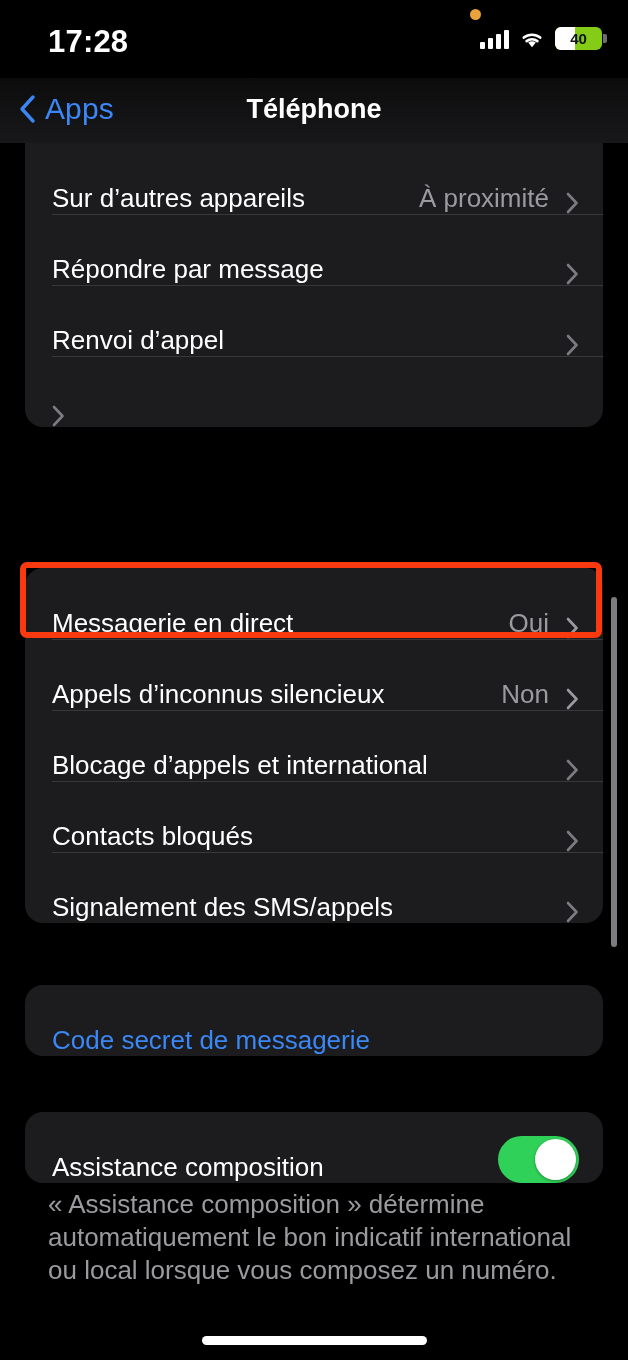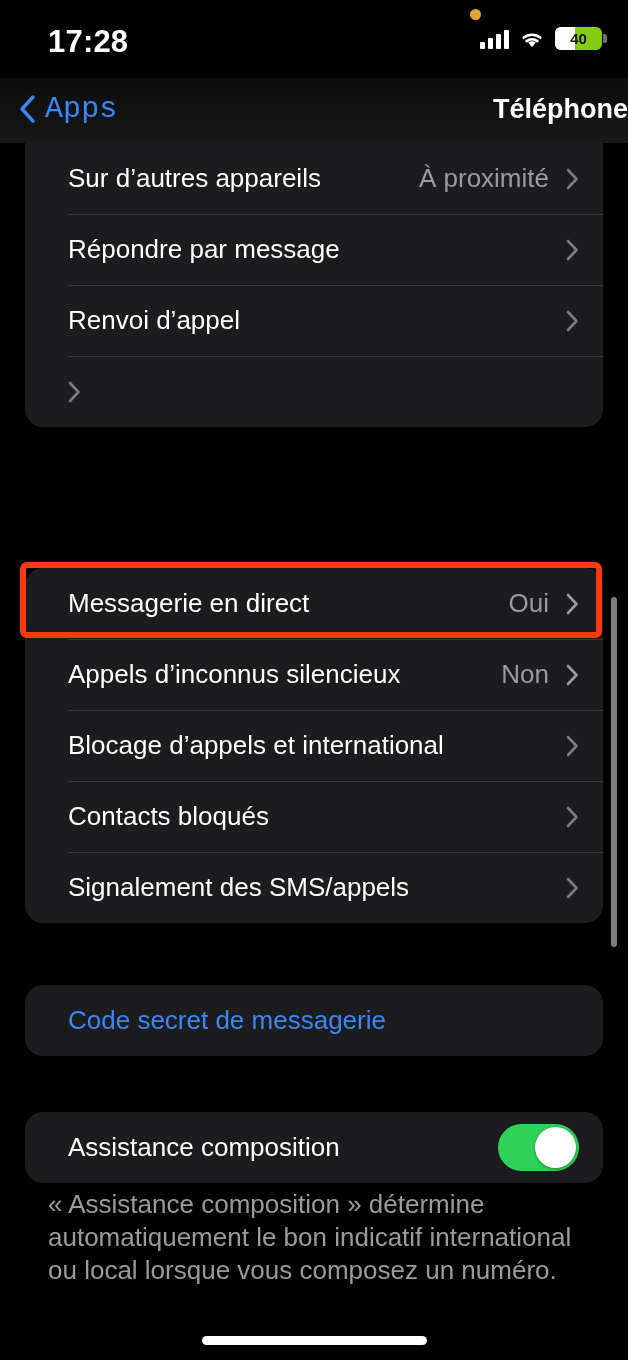--- a/index.html
+++ b/index.html
@@ -131,27 +131,26 @@
   .chev-back {
     width: 18px;
     height: 30px;
     display: block;
   }
   .nav-back-label {
     color: #3b87f5;
     font-size: 30px;
     font-weight: 400;
     letter-spacing: 0.1px;
-    font-family: Liberation Mono, monospace;
   }
   .nav-title {
     position: absolute;
     left: 0; right: 0;
     top: 16px;
-    text-align: right;
+    text-align: center;
     color: #ffffff;
     font-size: 27px;
     font-weight: 700;
   }
 
   
   .content {
     position: absolute;
     top: 143px; left: 0;
     width: 628px;
@@ -166,25 +165,24 @@
     border-radius: 18px;
   }
   .card.clipped-top {
     border-radius: 0 0 18px 18px;
   }
 
   .row {
     position: relative;
     height: 71px;
     display: flex;
-    align-items: center;
+    align-items: flex-end;
     padding: 0 24px 0 27px;
     box-sizing: border-box;
     cursor: pointer;
-    margin-left: 16px;
   }
   .row + .row::before {
     content: "";
     position: absolute;
     left: 27px;
     right: 0;
     top: 0;
     height: 1px;
     background: #38383a;
   }

